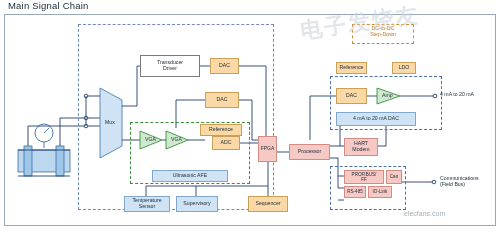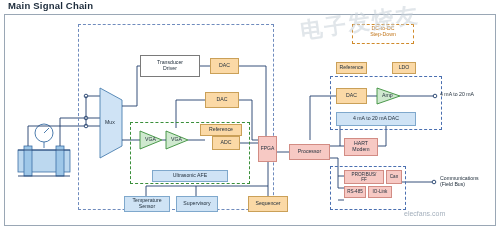--- a/index.html
+++ b/index.html
@@ -16,21 +16,21 @@
     box-sizing:border-box;
   }
   .frame{
     position:absolute;left:4px;top:14px;width:492px;height:212px;
     border:1px solid #9aa7b5;
     background:#ffffff;
     box-sizing:border-box;
   }
   .title{
     position:absolute;left:8px;top:0px;
-    font-size:9.5px;color:#1b2a3a;font-weight:bold;
+    font-size:9.5px;color:#1b2a3a;font-weight:normal;
     letter-spacing:0.2px;
   }
   .box{
     position:absolute;
     box-sizing:border-box;
     display:flex;align-items:center;justify-content:center;
     text-align:center;
     font-size:5.2px;
     line-height:1.15;
     color:#23303d;

